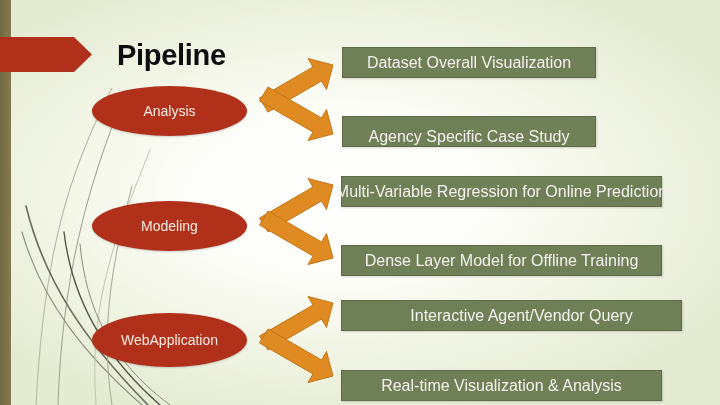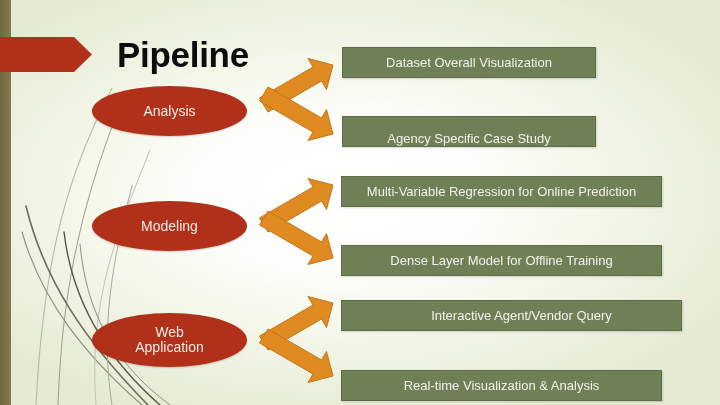--- a/index.html
+++ b/index.html
@@ -22,36 +22,36 @@
   .grass{position:absolute;left:0;top:0;width:260px;height:405px;}
   
   .banner{
     position:absolute;left:0;top:37px;width:92px;height:35px;
     background:#b0301a;
     clip-path:polygon(0 0, 74px 0, 92px 50%, 74px 100%, 0 100%);
   }
   
   .title{
     position:absolute;left:117px;top:36px;
-    font-size:35px;font-weight:bold;color:#0d0d0d;
+    font-size:29px;font-weight:bold;color:#0d0d0d;
     letter-spacing:-0.3px;line-height:38px;
     white-space:nowrap;
   }
   
   .ellipse{
     position:absolute;background:#b0301a;border-radius:50%;
     display:flex;align-items:center;justify-content:center;
     color:#f3ece4;font-size:14px;text-align:center;line-height:15px;
     box-shadow:0 1px 2px rgba(0,0,0,.18);
   }
   
   .gbox{
     position:absolute;background:#708056;border:1px solid #5d6b46;
     display:flex;align-items:center;justify-content:center;
-    color:#f2f2ee;font-size:13px;white-space:nowrap;
+    color:#f2f2ee;font-size:16px;white-space:nowrap;
     box-shadow:1px 1px 2px rgba(0,0,0,.15);
   }
   
   .arrow{position:absolute;}
   .arrow svg{display:block;overflow:visible;}
 </style>
 </head>
 <body>
 
 <div id="slide">
@@ -76,21 +76,21 @@
   <div class="title">Pipeline</div>
 
   <div class="ellipse" style="left:92px;top:86px;width:155px;height:50px;">
     <span>Analysis</span>
   </div>
 
   <div class="ellipse" style="left:92px;top:201px;width:155px;height:50px;">
     <span>Modeling</span>
   </div>
 
-  <div class="ellipse" style="left:92px;top:313px;width:155px;height:54px;flex-direction:column;text-align:right;">
+  <div class="ellipse" style="left:92px;top:313px;width:155px;height:54px;text-align:right;">
     <span>Web</span>
     <span>Application</span>
   </div>
 
   <div class="arrow" style="left:257px;top:58px;width:78px;height:46px;">
     <svg width="78" height="46" viewBox="0 0 78 46">
       <path d="M2.5 38 L56 7 L51 -1.5 L76 5 L69.5 29.5 L64.5 21 L11 52 Z" transform="translate(0,2)" fill="#e08a22" stroke="#c2761a" stroke-width="1" stroke-linejoin="round"></path>
     </svg>
   </div>
 

